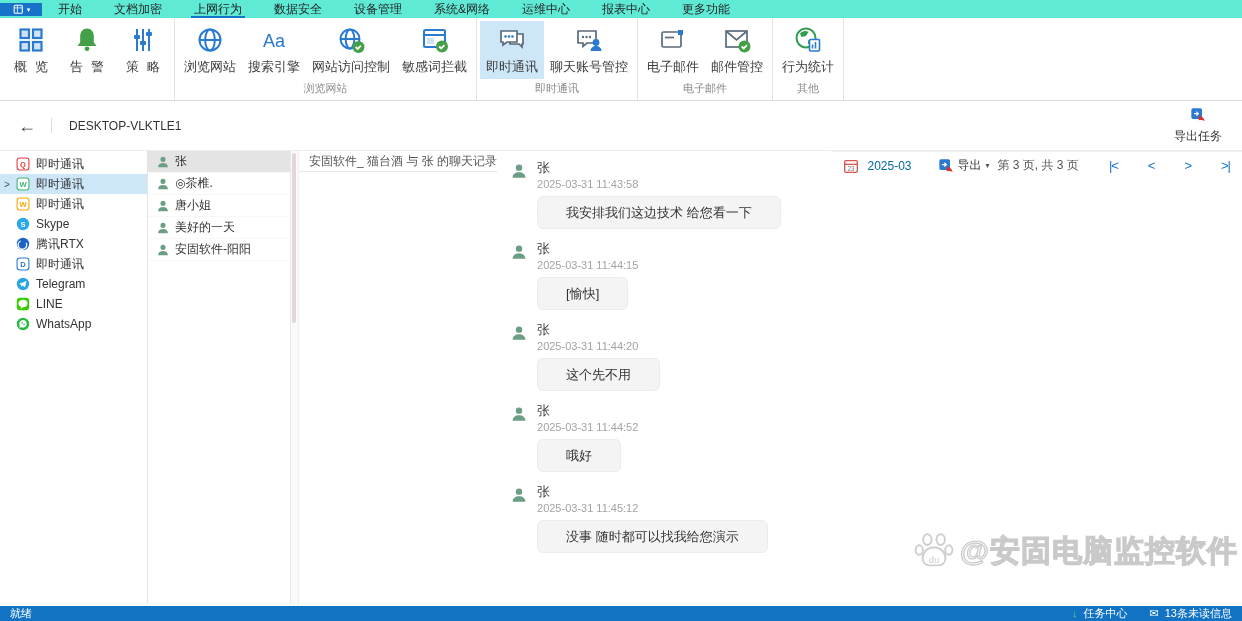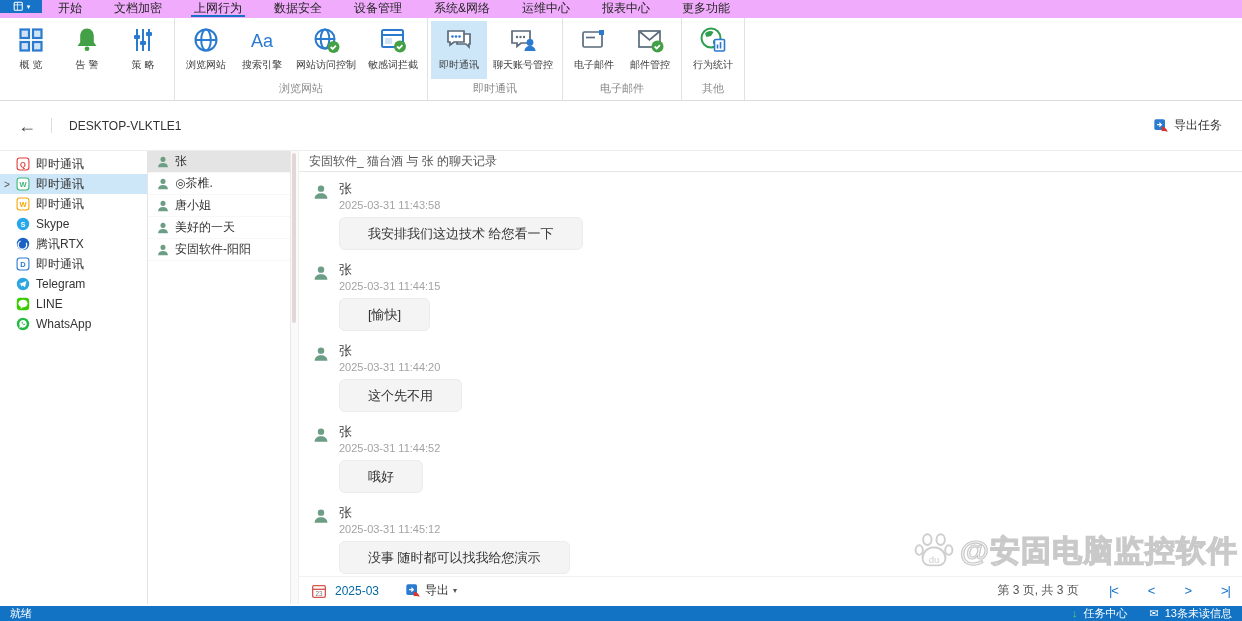--- a/index.html
+++ b/index.html
@@ -1,58 +1,58 @@
 <!DOCTYPE html>
 <html><head>
 <meta charset="utf-8">
 <style>
   html,body{margin:0;padding:0;}
   body{width:1242px;height:621px;position:relative;overflow:hidden;background:#fff;
        font-family:"Liberation Sans","DejaVu Sans",sans-serif;-webkit-font-smoothing:antialiased;}
   
-  .tabbar{height:18px;display:flex;align-items:flex-start;background:#f0abfc;font-size:12px;}
+  .tabbar{height:18px;display:flex;align-items:center;background:#5eead4;font-size:12px;}
   .app-btn{width:42px;background:#1673c8;display:flex;align-items:center;justify-content:center;gap:2px;}
   .ic-app{width:13px;height:13px;display:inline-block;}
   .app-btn .caret{color:#fff;font-size:7px;line-height:1;}
   .tabs{display:flex;align-items:stretch;}
   .tab{display:flex;align-items:center;padding:0 16px;color:#262626;position:relative;white-space:nowrap;}
   .tab.active{color:#1a1a1a;}
   .tab.active::after{content:"";position:absolute;left:13px;right:13px;bottom:0;height:2px;background:#1673c8;}
   
   .ribbon{display:flex;align-items:stretch;height:82px;border-bottom:1px solid #dcdcdc;background:#fff;}
   .rgroup{display:flex;flex-direction:column;border-right:1px solid #e2e2e2;}
   .rbtns{display:flex;flex:1;padding:3px 3px 0;}
   .rbtn{display:flex;flex-direction:column;align-items:center;padding:5px 6px 0;min-width:44px;gap:4px;cursor:default;}
   .rbtn.selected{background:#cde7f8;}
   .ric{width:28px;height:28px;display:inline-block;}
-  .rlabel{font-size:10px;color:#3d3d3d;white-space:nowrap;}
+  .rlabel{font-size:13px;color:#3d3d3d;white-space:nowrap;font-family:Liberation Mono, monospace;}
   .rgl{text-align:center;font-size:11px;color:#8b8b8b;padding:2px 6px 4px;}
   svg{width:100%;height:100%;display:block;}
   
   .navrow{height:49px;display:flex;align-items:center;background:#fff;}
   .back{font-size:18px;color:#444;margin-left:18px;line-height:1;}
   .navsep{width:1px;height:15px;background:#ddd;margin-left:15px;}
   .device{font-size:12px;color:#333;margin-left:17px;}
-  .export-tasks{margin-left:auto;margin-right:20px;display:flex;align-items:center;gap:5px;font-size:12px;color:#333;}
+  .export-tasks{margin-left:auto;margin-right:20px;display:flex;align-items:center;gap:5px;font-size:12px;color:#333;flex-direction:column;}
   .ic16{width:16px;height:16px;display:inline-block;}
   
   .main{position:absolute;top:150px;left:0;right:0;bottom:17px;display:flex;border-top:1px solid #ededed;background:#fff;}
   .sidebar{width:148px;border-right:1px solid #e4e4e4;padding-top:3px;overflow:hidden;box-sizing:border-box;}
   .sitem{height:20px;display:flex;align-items:center;font-size:12px;color:#333;padding-left:16px;gap:6px;position:relative;white-space:nowrap;}
   .sitem.selected{background:#cde7f8;}
   .sitem .expand{position:absolute;left:4px;font-size:10px;color:#555;}
   .ic13{width:14px;height:14px;display:inline-block;flex:0 0 14px;}
   .contacts{width:142px;border-right:1px solid #e8e8e8;overflow:hidden;}
   .citem{height:21px;display:flex;align-items:center;gap:5px;padding-left:8px;font-size:12px;color:#333;border-bottom:1px solid #f7f7f7;white-space:nowrap;}
   .citem.selected{background:#e4e4e4;}
   .ic14{width:14px;height:14px;display:inline-block;flex:0 0 14px;}
   .vscroll{width:7px;background:#fbfafa;border-right:1px solid #f0f0f0;position:relative;}
   .vthumb{position:absolute;top:2px;left:1px;width:4px;height:170px;background:#e3d6d6;border-radius:2px;}
   
-  .chat{flex:1;display:flex;flex-direction:column;position:relative;overflow:hidden;}
+  .chat{flex:1;display:flex;flex-direction:row;position:relative;overflow:hidden;}
   .chead{height:20px;display:flex;align-items:center;padding-left:10px;font-size:12px;color:#555;
          border-bottom:1px solid #e6e6e6;white-space:nowrap;}
   .cbody{flex:1;padding:9px 0 0 13px;overflow:hidden;position:relative;z-index:1;}
   .msg{display:flex;gap:9px;margin-bottom:12px;}
   .avatar{width:18px;height:18px;display:inline-block;flex:0 0 18px;margin-top:2px;}
   .mname{font-size:13px;line-height:16px;color:#3a3a3a;}
   .mtime{font-size:11px;line-height:13px;color:#a3a3a3;margin:2px 0 5px;}
   .mbubble{display:inline-block;background:#f4f4f4;border:1px solid #ececec;border-radius:6px;
            padding:8px 28px;font-size:13px;line-height:15px;color:#333;}
   .cfoot{height:27px;display:flex;align-items:center;padding:0 12px;gap:8px;border-top:1px solid #f1f1f1;

